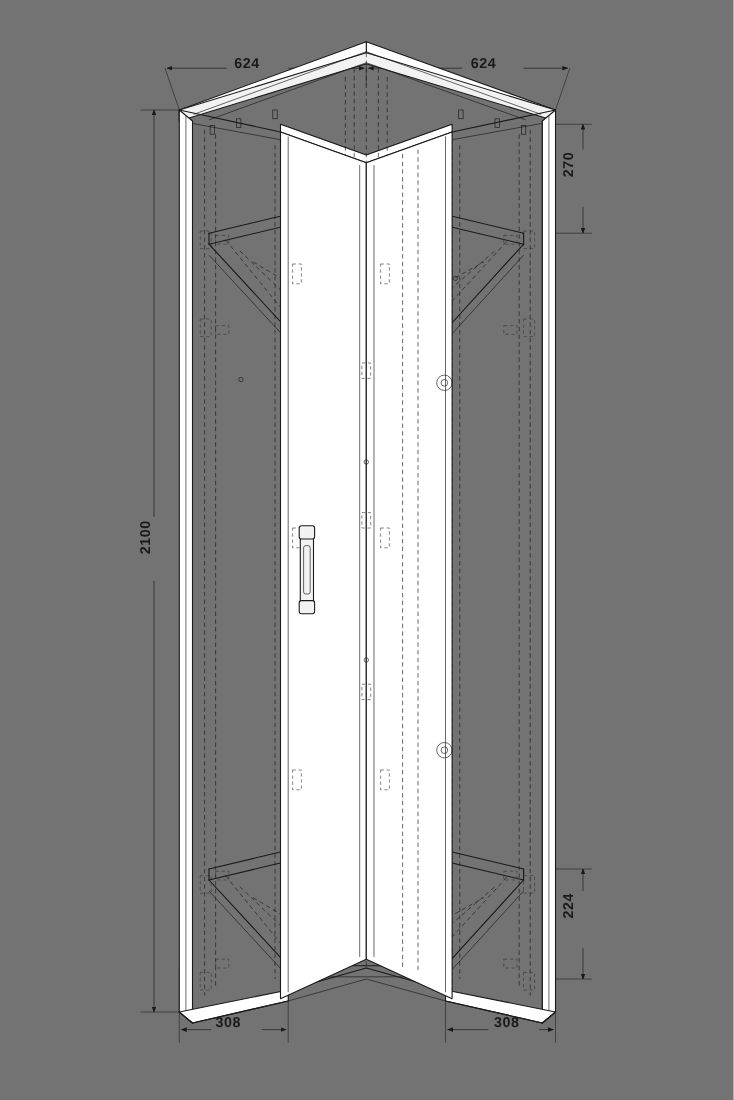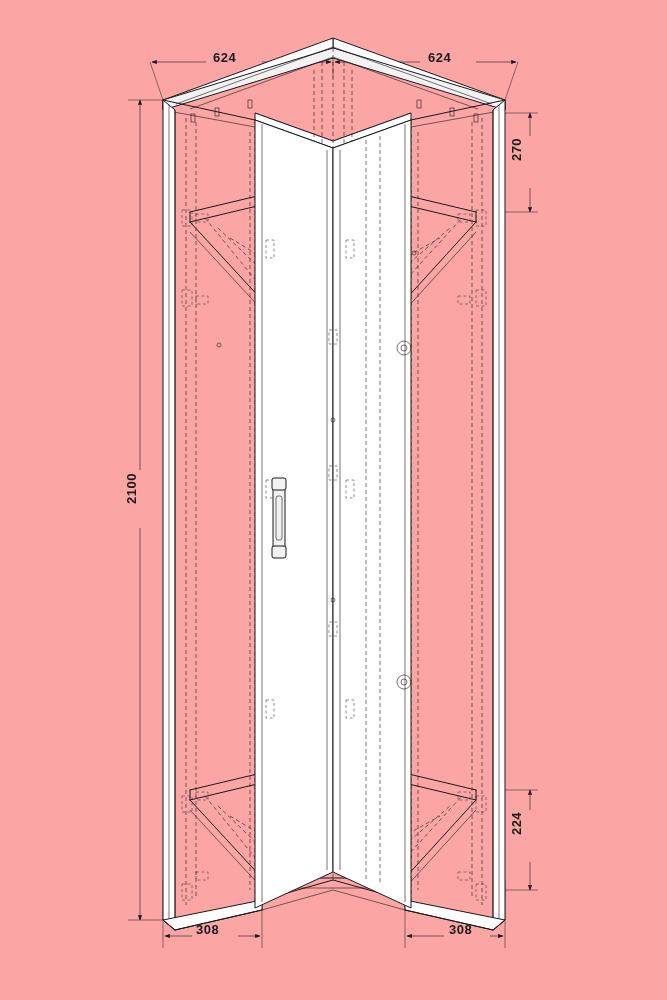--- a/index.html
+++ b/index.html
@@ -7,21 +7,21 @@
     padding: 0;
     background: #ffffff;
   }
   body {
     font-family: "Liberation Sans", sans-serif;
   }
   #page {
     position: relative;
     width: 667px;
     height: 1000px;
-    background: #fca5a5;
+    background: #737373;
     overflow: hidden;
   }
   #drawing {
     position: absolute;
     left: 0;
     top: 0;
     width: 667px;
     height: 1000px;
   }
   .dim-label {

